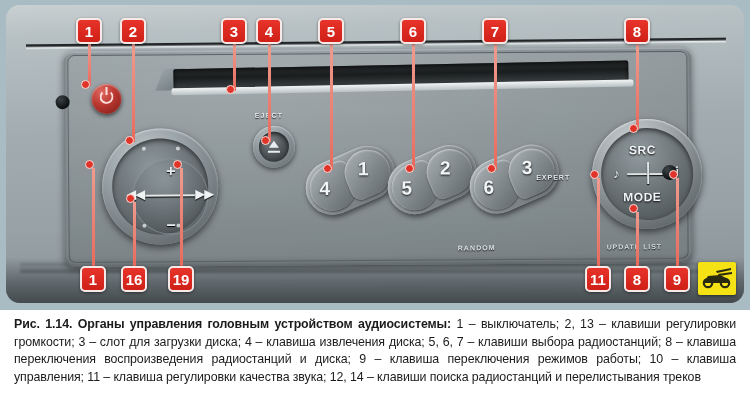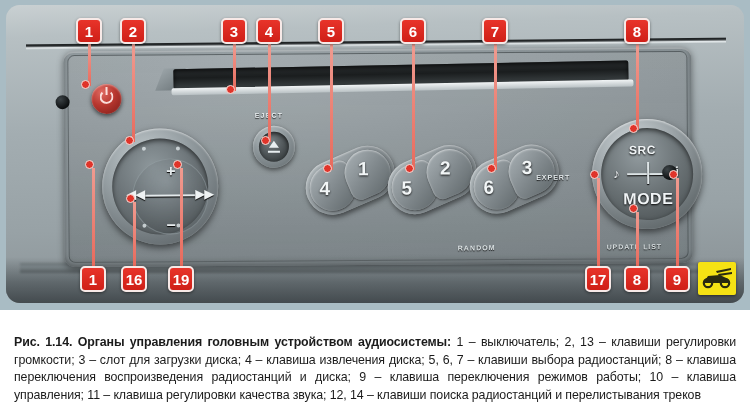--- a/index.html
+++ b/index.html
@@ -200,21 +200,21 @@
     background: radial-gradient(circle at 38% 26%, #d2d9dc 0%, #9ea6aa 38%, #6b7376 72%, #4c5254 100%);
     box-shadow: 0 3px 7px rgba(0,0,0,.55), inset 0 1px 2px rgba(255,255,255,.55);
     text-align: right;
   }
   .knob-right-face {
     position:absolute; left:9px; top:9px; width:92px; height:92px; border-radius:50%;
     background: radial-gradient(circle at 42% 28%, #929b9f 0%, #6b7376 48%, #464c4e 100%);
     box-shadow: inset 0 2px 5px rgba(0,0,0,.6);
   }
   .kr-src { position:absolute; left:28px; top:15px; color:#f0f4f6; font-size:12px; font-weight:700; letter-spacing:.5px; text-shadow:0 1px 2px #000; }
-  .kr-mode { position:absolute; left:22px; top:62px; color:#f0f4f6; font-size:16px; font-weight:700; letter-spacing:.5px; text-shadow:0 1px 2px #000; }
+  .kr-mode { position:absolute; left:22px; top:62px; color:#f0f4f6; font-size:12px; font-weight:700; letter-spacing:.5px; text-shadow:0 1px 2px #000; }
   .kr-note { position:absolute; left:12px; top:38px; color:#f0f4f6; font-size:13px; text-shadow:0 1px 2px #000; }
   .kr-i { position:absolute; left:74px; top:36px; color:#f0f4f6; font-size:13px; font-weight:700; text-shadow:0 1px 2px #000; }
   .kr-bar { position:absolute; left:26px; top:45px; width:42px; height:2px; background:#dde4e6; box-shadow:0 1px 1px #000; }
   .kr-bar-v { position:absolute; left:46px; top:34px; width:2px; height:22px; background:#dde4e6; box-shadow:0 1px 1px #000; }
 
   .hole-right {
     position:absolute; left:598px; top:118px; width:15px; height:15px; border-radius:50%;
     background: radial-gradient(circle at 35% 30%, #3d4447, #0b0e0f 70%);
   }
 
@@ -243,21 +243,21 @@
   .logo-badge {
     position:absolute; left:698px; top:262px; width:38px; height:33px;
     background:#f5e214; border-radius:2px;
     box-shadow: 0 1px 3px rgba(0,0,0,.5);
     overflow:hidden;
   }
 
   
   .caption {
     position:absolute; left:0; top:310px; width:750px; height:95px;
-    background:#fff; padding: 24px 14px 0 14px;
+    background:#fff; padding: 6px 14px 0 14px;
   }
   .caption p {
     margin:0;
     font-family: "Liberation Sans", sans-serif;
     font-size: 12.4px;
     line-height: 17.5px;
     color:#1b1b1b;
     text-align: justify;
     letter-spacing: -0.1px;
   }
@@ -404,21 +404,21 @@
           <div class="badge" style="left: 664px; top: 266px;">9</div>
         </div>
         <div class="callout">
           <div class="leader" style="left: 636px; top: 212px; height: 54px;"></div>
           <div class="leader-dot" style="left: 629px; top: 204px;"></div>
           <div class="badge" style="left: 624px; top: 266px;">8</div>
         </div>
         <div class="callout">
           <div class="leader" style="left: 597px; top: 178px; height: 88px;"></div>
           <div class="leader-dot" style="left: 590px; top: 170px;"></div>
-          <div class="badge" style="left: 585px; top: 266px;">17</div>
+          <div class="badge" style="left: 585px; top: 266px;">11</div>
         </div>
         <div class="callout">
           <div class="leader" style="left: 180px; top: 168px; height: 98px;"></div>
           <div class="leader-dot" style="left: 173px; top: 160px;"></div>
           <div class="badge" style="left: 168px; top: 266px;">19</div>
         </div>
         <div class="callout">
           <div class="leader" style="left: 133px; top: 202px; height: 64px;"></div>
           <div class="leader-dot" style="left: 126px; top: 194px;"></div>
           <div class="badge" style="left: 121px; top: 266px;">16</div>

